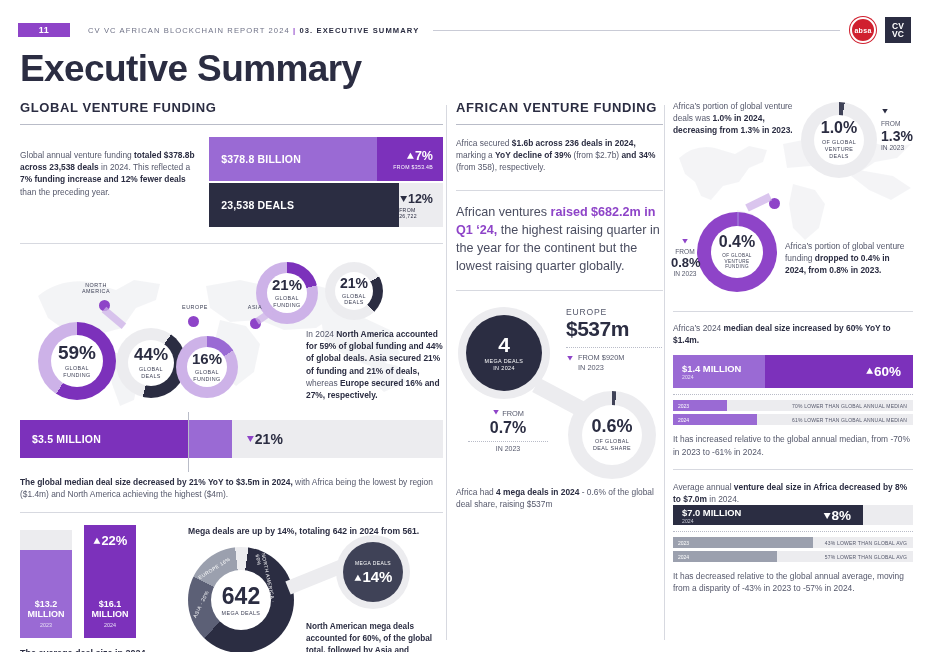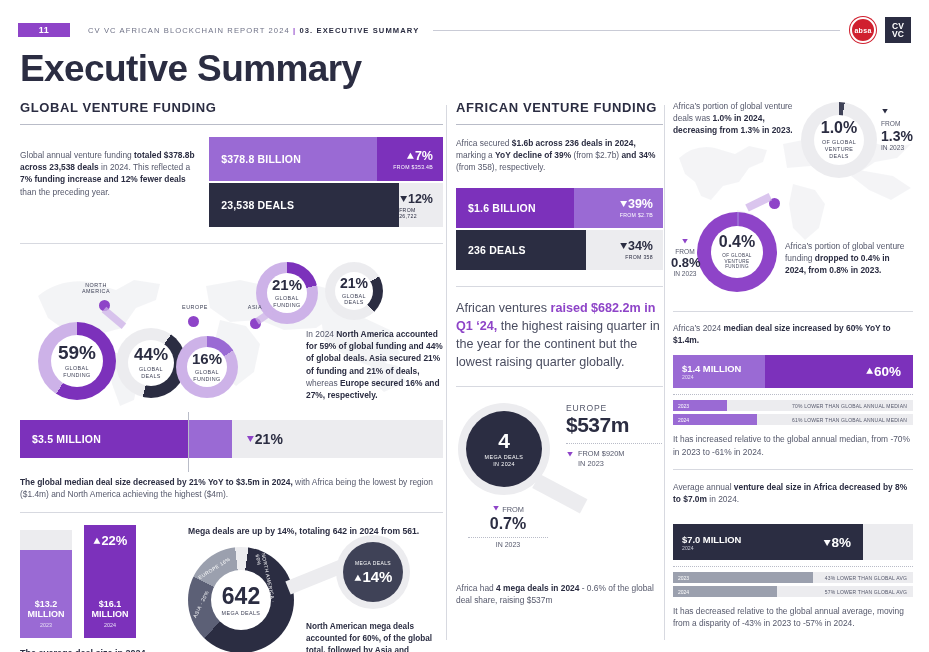--- a/index.html
+++ b/index.html
@@ -282,36 +282,20 @@
 </div>
 
 <div class="col col-mid">
   <div class="sec-head">AFRICAN VENTURE FUNDING</div>
   <div class="sec-rule"></div>
 
   <p class="body">
     Africa secured <b>$1.6b across 236 deals in 2024,</b> marking a <b>YoY decline of 39%</b> (from $2.7b) <b>and 34%</b> (from 358), respectively.
   </p>
 
-  <div style="margin-top:14px;">
-    <div class="statbar" style="height:40px;">
-      <div class="lab fill-purple-d" style="flex:0 0 118px;">$1.6 BILLION</div>
-      <div class="delta fill-purple on-dark" style="flex:1;">
-        <div class="d-main"><span class="arrow">⯆</span><span>39%</span></div>
-        <div class="d-sub">FROM $2.7B</div>
-      </div>
-    </div>
-    <div class="statbar" style="height:40px;">
-      <div class="lab fill-navy" style="flex:0 0 130px;">236 DEALS</div>
-      <div class="delta fill-grey on-white" style="flex:1;">
-        <div class="d-main"><span class="arrow">⯆</span><span>34%</span></div>
-        <div class="d-sub">FROM 358</div>
-      </div>
-    </div>
-  </div>
 
   <div class="hr-soft" style="margin:16px 0 12px;"></div>
 
   <p class="big">
     African ventures <b>raised $682.2m in Q1 ‘24,</b> the highest raising quarter in the year for the continent but the lowest raising quarter globally.
   </p>
 
   <div class="hr-soft" style="margin:14px 0 8px;"></div>
 
   <div style="position:relative; height:185px;">
@@ -332,20 +316,30 @@
       <div style="display:flex; gap:4px; align-items:flex-start;">
         <span class="arrow purple" style="font-size:10px;">⯆</span>
         <div style="font-size:7.4px; line-height:1.4; color:#55586b;">
           <span>FROM $920M</span><br><span>IN 2023</span>
         </div>
       </div>
     </div>
 
     <div class="leader" style="left:80px; top:78px; width:54px; height:16px; background:#ececef; opacity:1; transform:rotate(28deg);"></div>
 
+    <div class="donut" style="position:absolute; left:112px; top:92px; width:88px; height:88px;
+                background: conic-gradient(#3f4257 0 1.6%, #ececef 1.6% 100%);">
+      <div class="hole" style="inset:14px;"></div>
+      <div class="txt">
+        <div class="val" style="font-size:18px;">0.6%</div>
+        <div class="cap">
+          <span>OF GLOBAL</span><br><span>DEAL SHARE</span>
+        </div>
+      </div>
+    </div>
 
     <div style="position:absolute; left:12px; top:108px; width:80px; text-align:center;">
       <div style="font-size:7.4px; color:#55586b;"><span class="arrow purple" style="font-size:10px;">⯆</span> <span>FROM</span></div>
       <div style="font-size:16px; font-weight:bold;">0.7%</div>
       <div class="dotline" style="margin:4px 0 3px;"></div>
       <div style="font-size:7px; color:#55586b;">IN 2023</div>
     </div>
   </div>
 
   <p class="body" style="margin-top:2px;">
@@ -441,21 +435,21 @@
     </div>
     <p class="body" style="margin-top:8px;">It has increased relative to the global annual median, from -70% in 2023 to -61% in 2024.</p>
   </div>
 
   <div class="hr-soft" style="margin:11px 0;"></div>
 
   <div>
     <p class="body">
       Average annual <b>venture deal size in Africa decreased by 8% to $7.0m</b> in 2024.
     </p>
-    <div class="statbar" style="height:36px; margin-top:19px;">
+    <div class="statbar" style="height:20px; margin-top:0;">
       <div class="fill-navy" style="flex:0 0 190px; display:flex; align-items:center; justify-content:space-between; padding:0 12px 0 9px; color:#fff;">
         <div>
           <div style="font-size:9.4px; font-weight:bold;">$7.0 MILLION</div>
           <div style="font-size:5.2px; color:#c9cbd6;">2024</div>
         </div>
         <div style="font-size:13.5px; font-weight:bold;">
           <span class="arrow">⯆</span><span>8%</span>
         </div>
       </div>
       <div class="fill-grey" style="flex:1;"></div>

